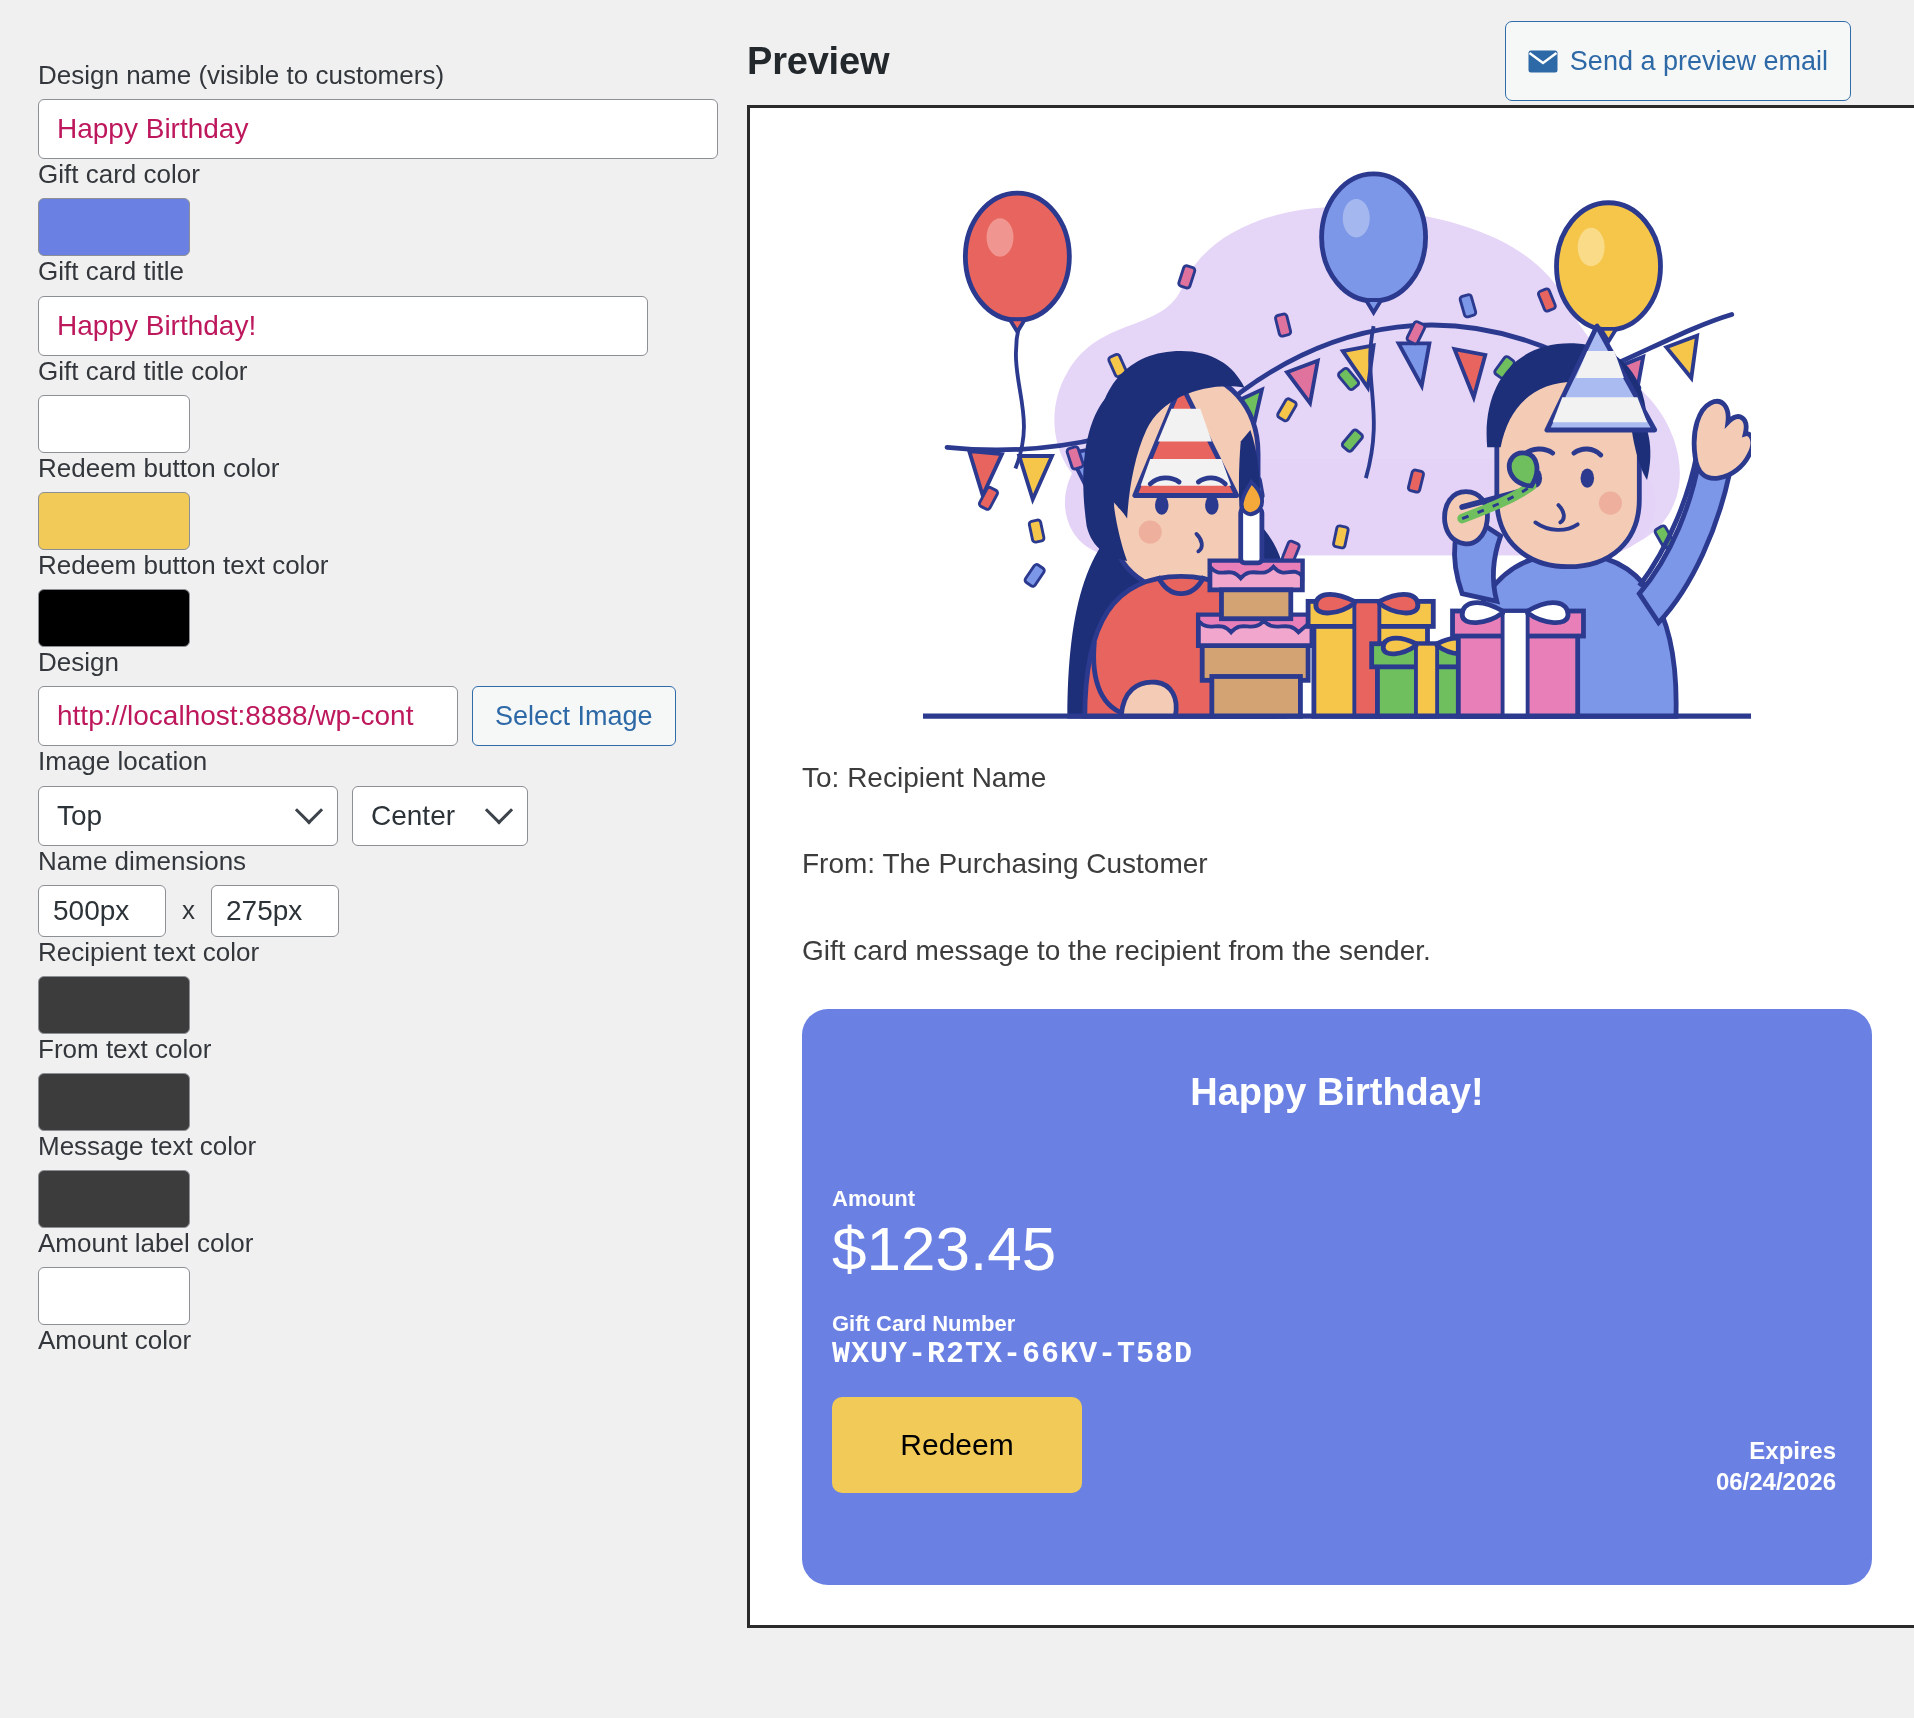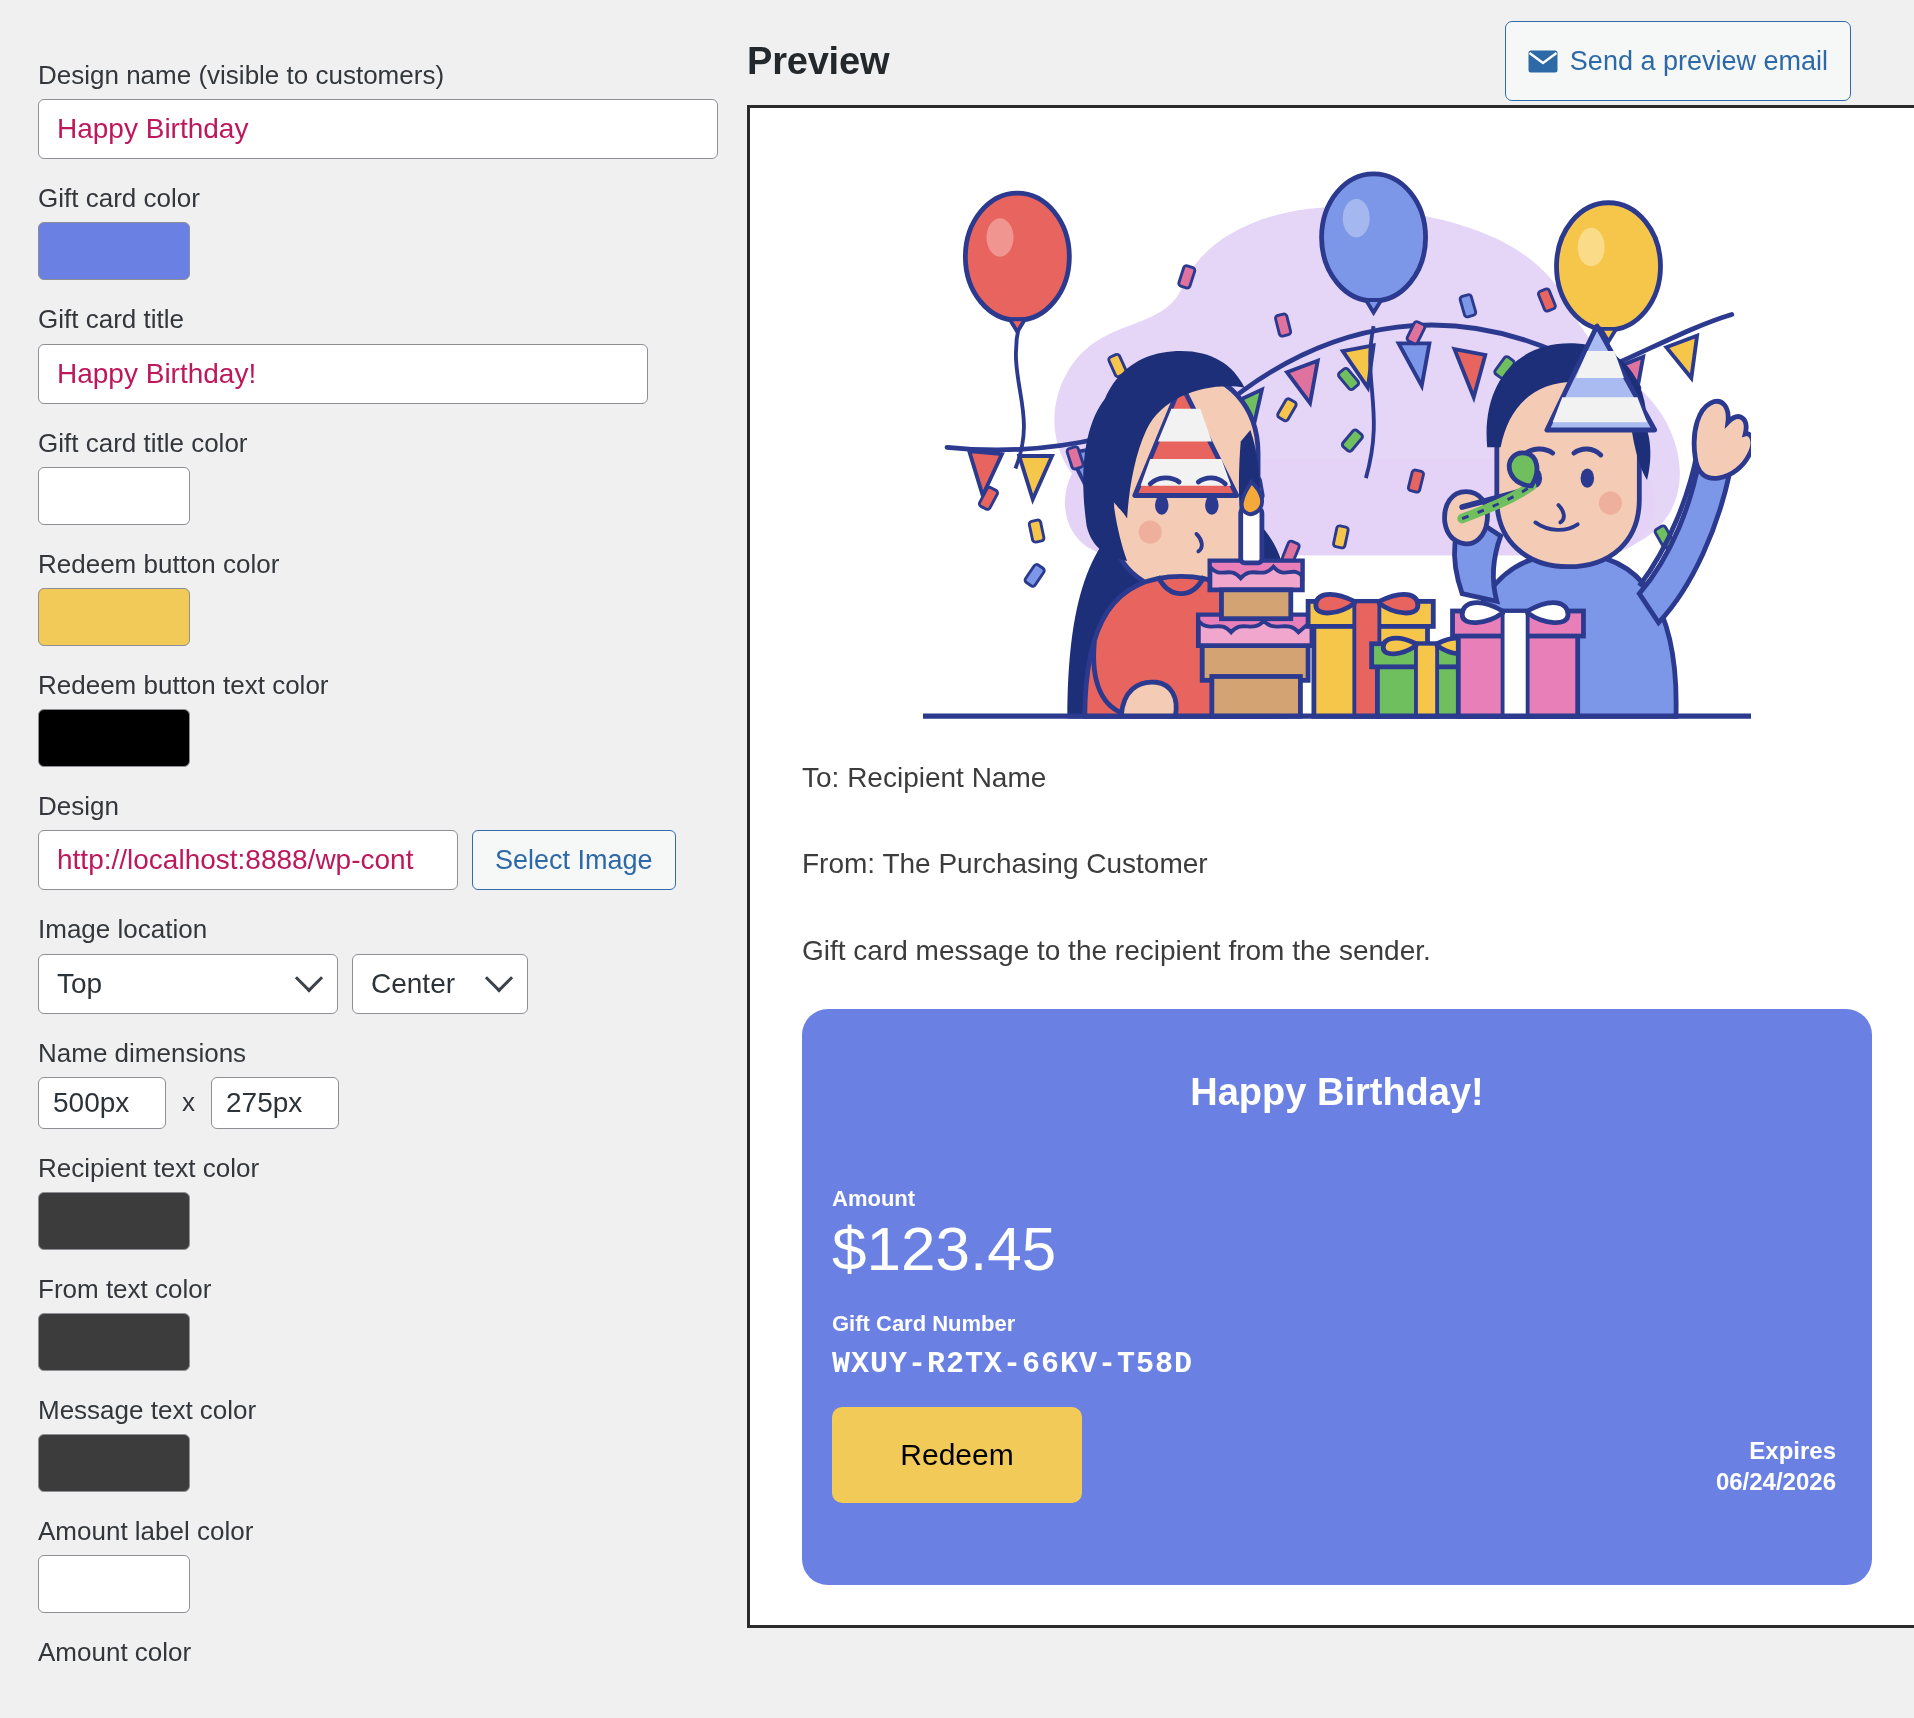--- a/index.html
+++ b/index.html
@@ -15,21 +15,21 @@
     width: 1914px; height: 1718px;
     background: #f0f0f0;
   }
 
   
   .settings {
     position: absolute;
     left: 38px; top: 60px;
     width: 680px;
   }
-  .field { margin-bottom: 24px; }
+  .field { }
   .field-label {
     font-size: 26px;
     color: #33373c;
     line-height: 1.2;
     margin-bottom: 8px;
     display: block;
   }
   .text-input {
     width: 100%;
     height: 60px;
@@ -204,21 +204,21 @@
     font-size: 22px;
     font-weight: bold;
     margin-top: 30px;
   }
   .gc-number {
     color: #ffffff;
     font-size: 30px;
     font-weight: bold;
     font-family: "Liberation Mono", monospace;
     letter-spacing: 1px;
-    margin-top: 10px;
+    margin-top: 0;
   }
   .gc-redeem {
     margin-top: 26px;
     width: 250px;
     height: 96px;
     background: #f2ca57;
     color: #000000;
     border: none;
     border-radius: 10px;
     font-size: 30px;

